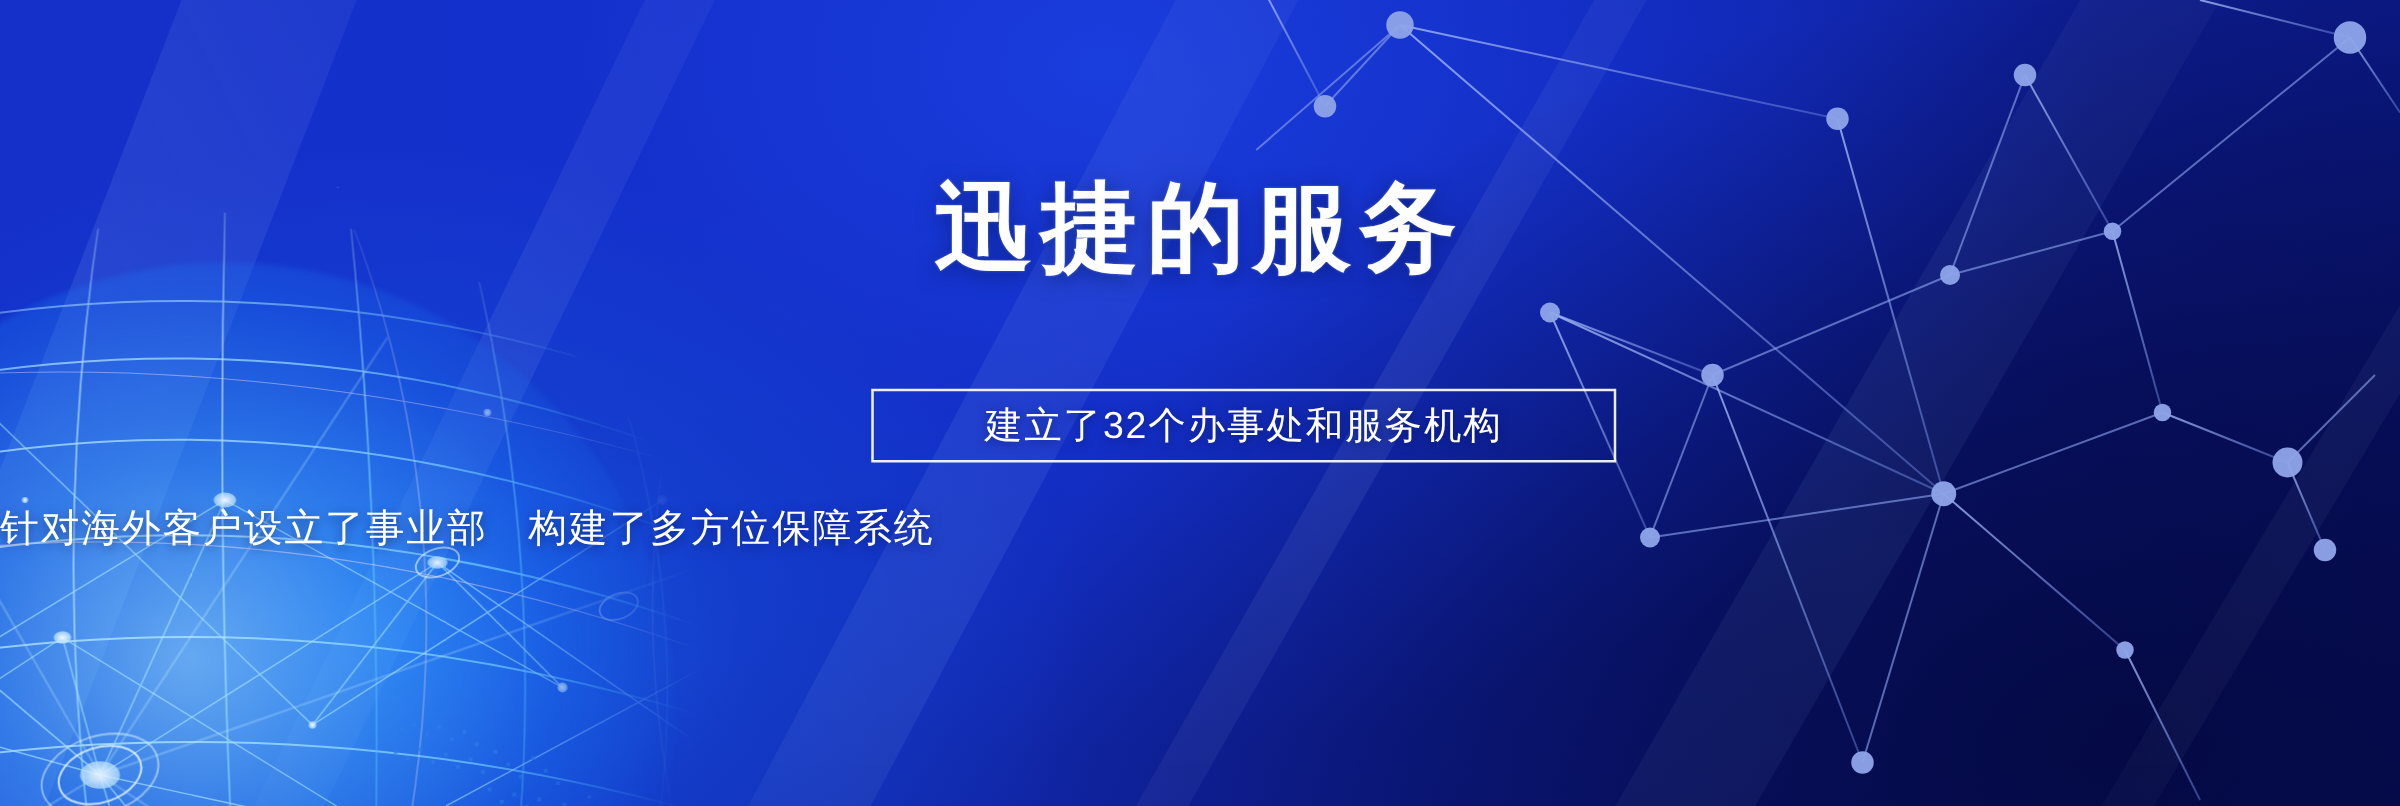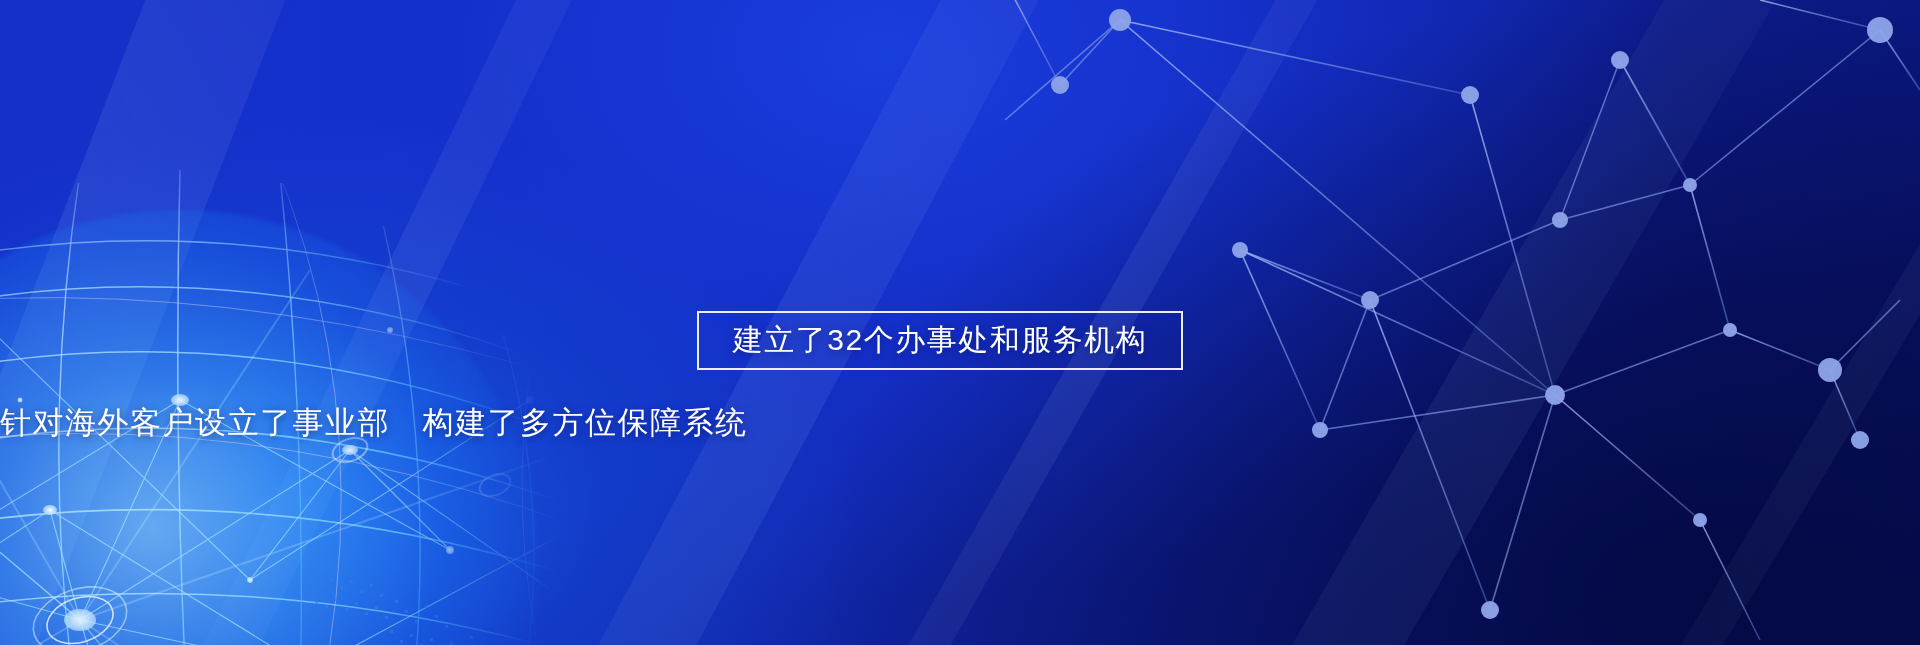--- a/index.html
+++ b/index.html
@@ -92,21 +92,21 @@
     font-weight: 700;
     letter-spacing: 7px;
     line-height: 1.05;
     text-shadow: 0 3px 16px rgba(0,20,90,0.55), 0 0 2px rgba(255,255,255,0.4);
     white-space: nowrap;
   }
   .subtitle-box {
     position: absolute;
     left: 697px;
     top: 311px;
-    width: 486px;
+    width: 596px;
     height: 59px;
     border: 2px solid rgba(255,255,255,0.92);
     box-sizing: border-box;
     display: flex;
     align-items: center;
     justify-content: center;
   }
   .subtitle-box-text {
     color: #ffffff;
     font-size: 30px;
@@ -435,20 +435,21 @@
         <circle cx="320" cy="430" r="8"></circle>
         <circle cx="490" cy="610" r="9"></circle>
         <circle cx="700" cy="520" r="7"></circle>
         <circle cx="830" cy="370" r="12"></circle>
         <circle cx="860" cy="440" r="9"></circle>
       </g>
     </svg>
   </div>
 
   <div class="content">
+    <div class="title">迅捷的服务</div>
 
     <div class="subtitle-box">
       <span class="subtitle-box-text">建立了32个办事处和服务机构</span>
     </div>
 
     <div class="tagline">针对海外客户设立了事业部　构建了多方位保障系统</div>
   </div>
 
 </div>
 

